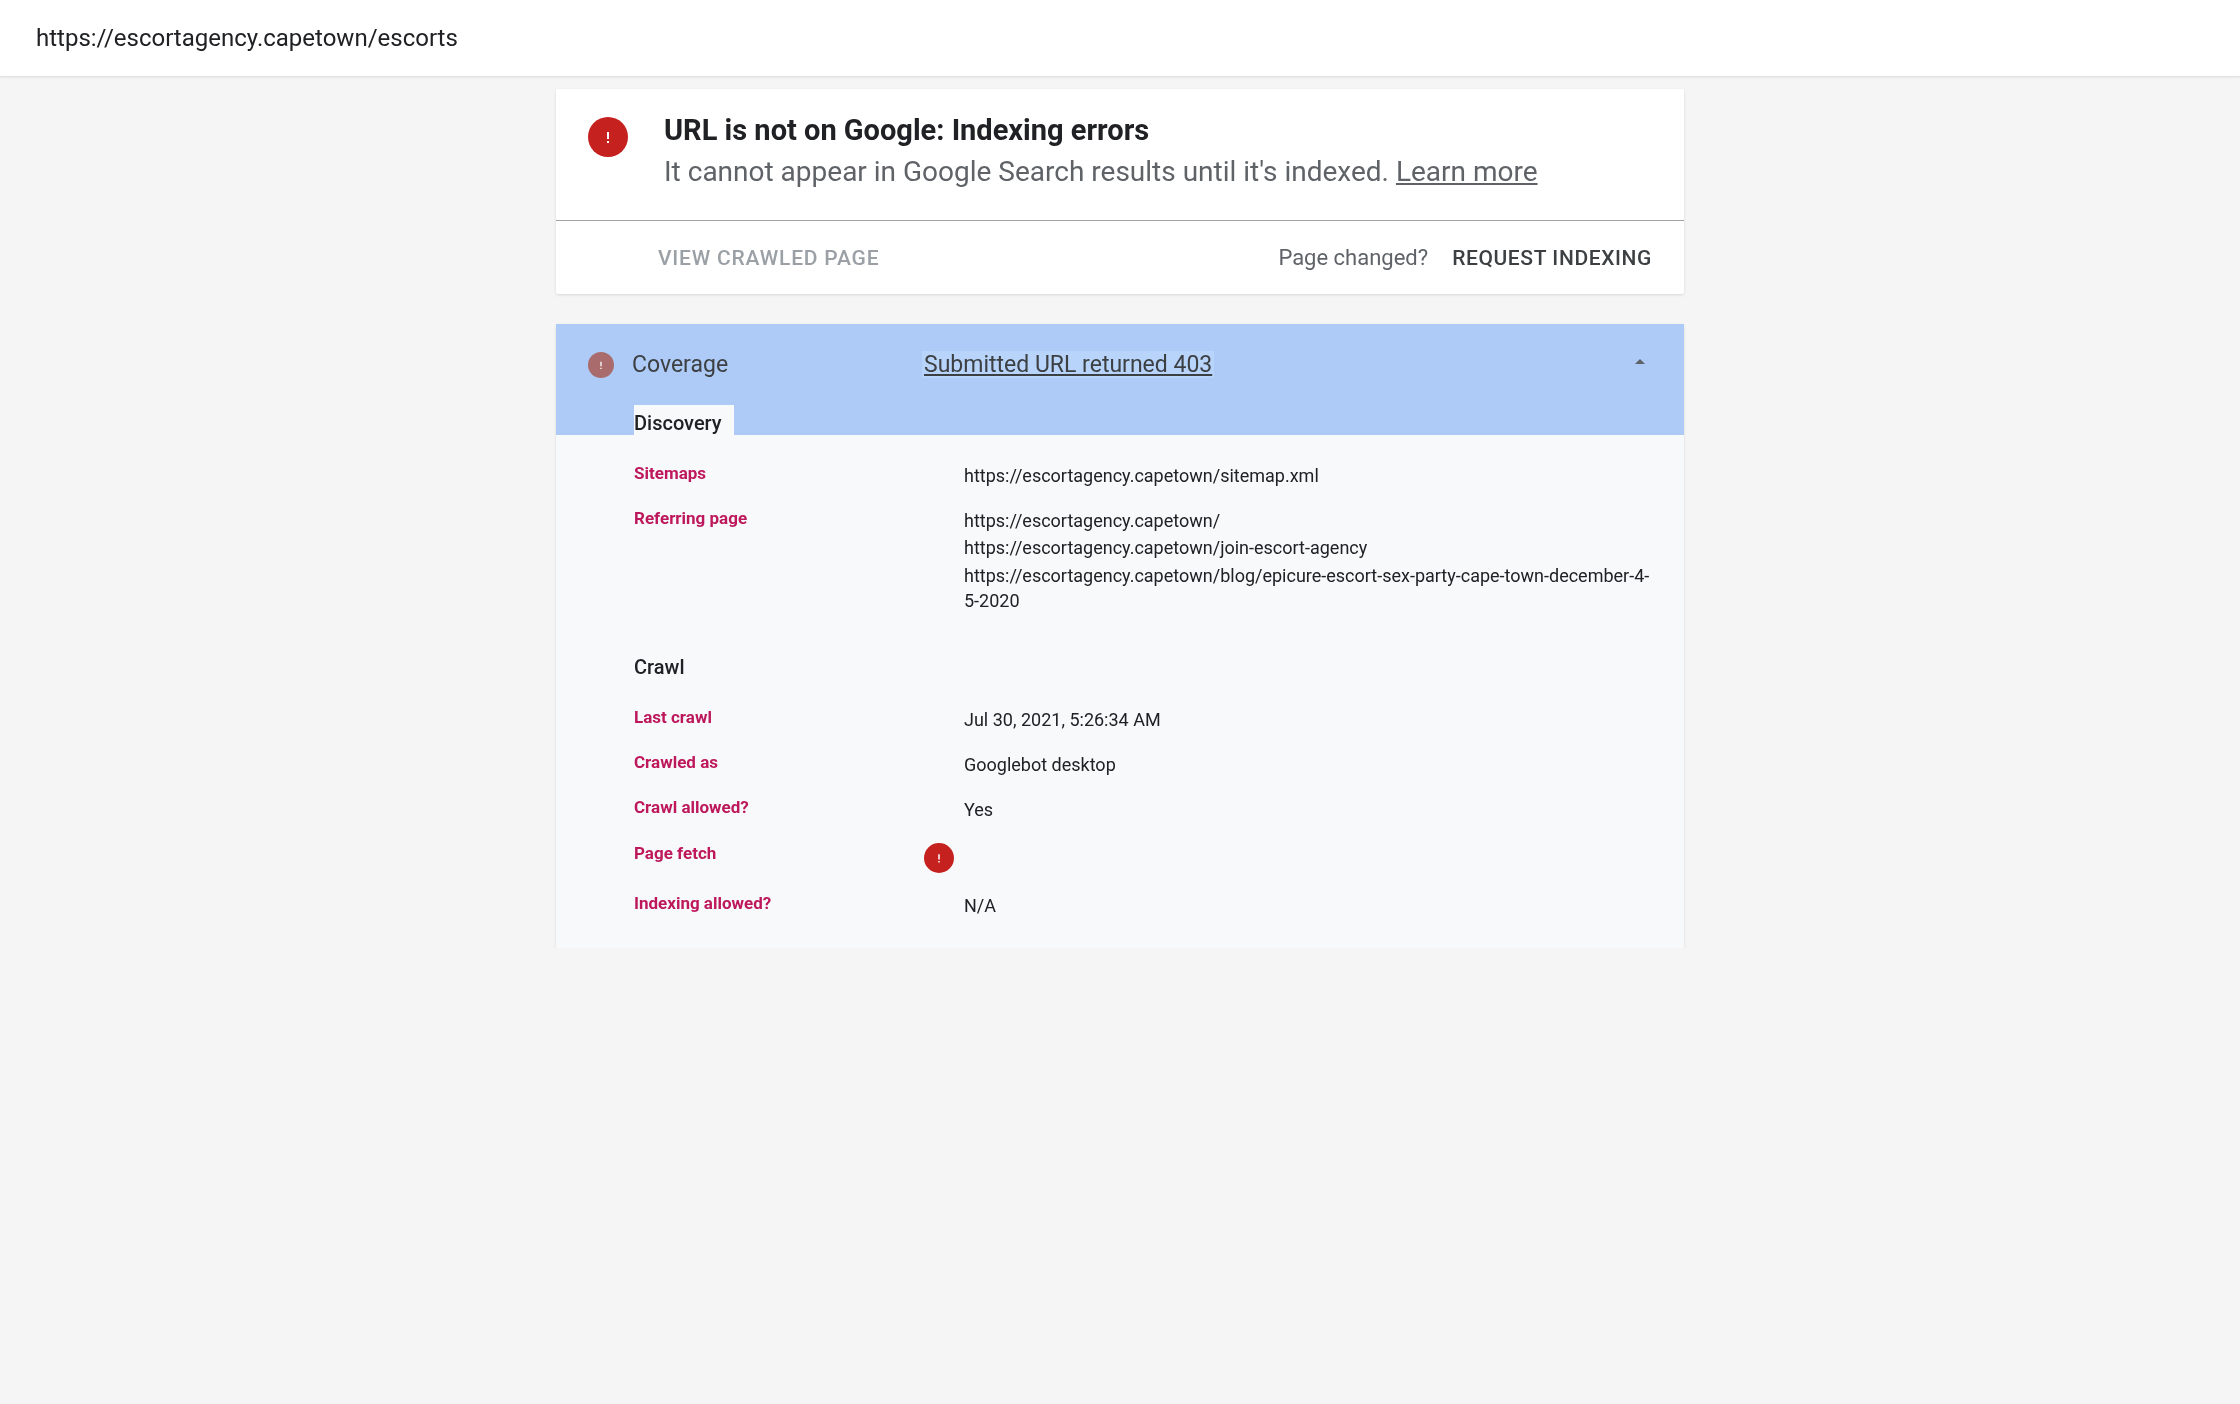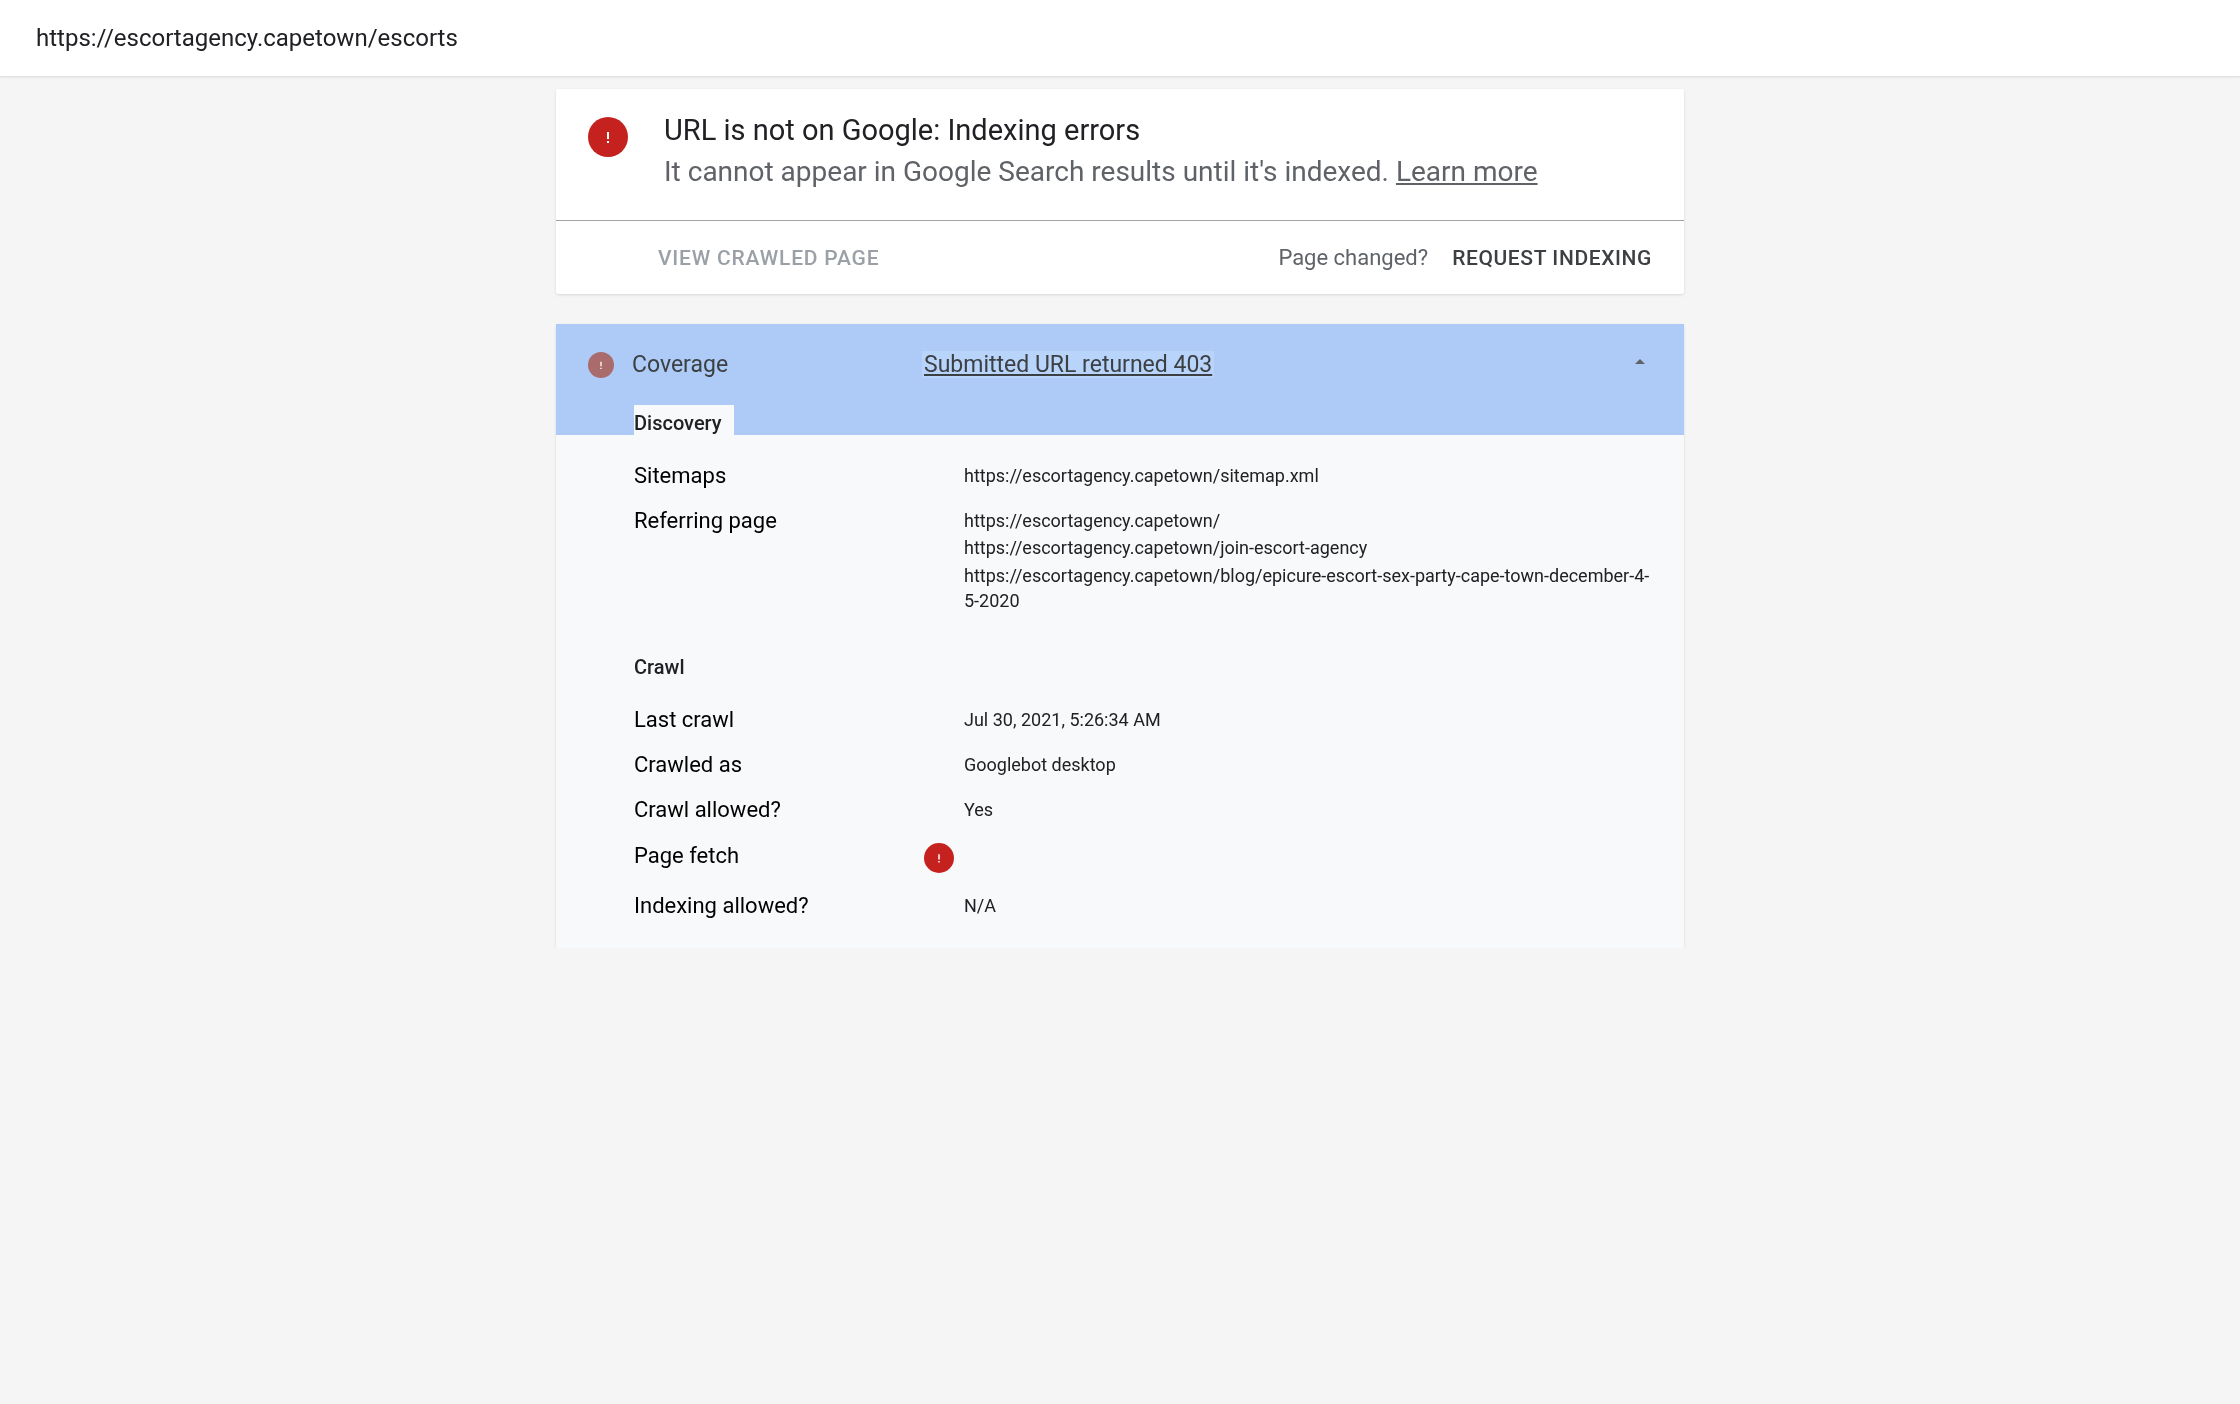--- a/index.html
+++ b/index.html
@@ -79,21 +79,21 @@
   justify-content: center;
   flex-shrink: 0;
 }
 .error-icon-muted svg {
   width: 16px;
   height: 16px;
   fill: #fff;
 }
 .status-text h1 {
   font-size: 29px;
-  font-weight: 400;
+  font-weight: 700;
   color: #202124;
   margin-bottom: 8px;
 }
 .status-subtitle {
   font-size: 28px;
   color: #5f6368;
 }
 .status-subtitle a {
   color: #5f6368;
   text-decoration: underline;
@@ -189,22 +189,23 @@
   padding: 30px 0 18px 78px;
 }
 .data-row {
   display: flex;
   padding: 10px 32px 10px 78px;
   align-items: flex-start;
 }
 .data-label {
   width: 330px;
   flex-shrink: 0;
-  color: #000000;
-  font-size: 22px;
+  color: #be185d;
+  font-size: 17px;
+  font-weight: bold;
 }
 .data-value {
   color: #202124;
   font-size: 18px;
   line-height: 1.4;
 }
 .data-value div {
   margin-bottom: 2px;
 }
 .icon-cell {

